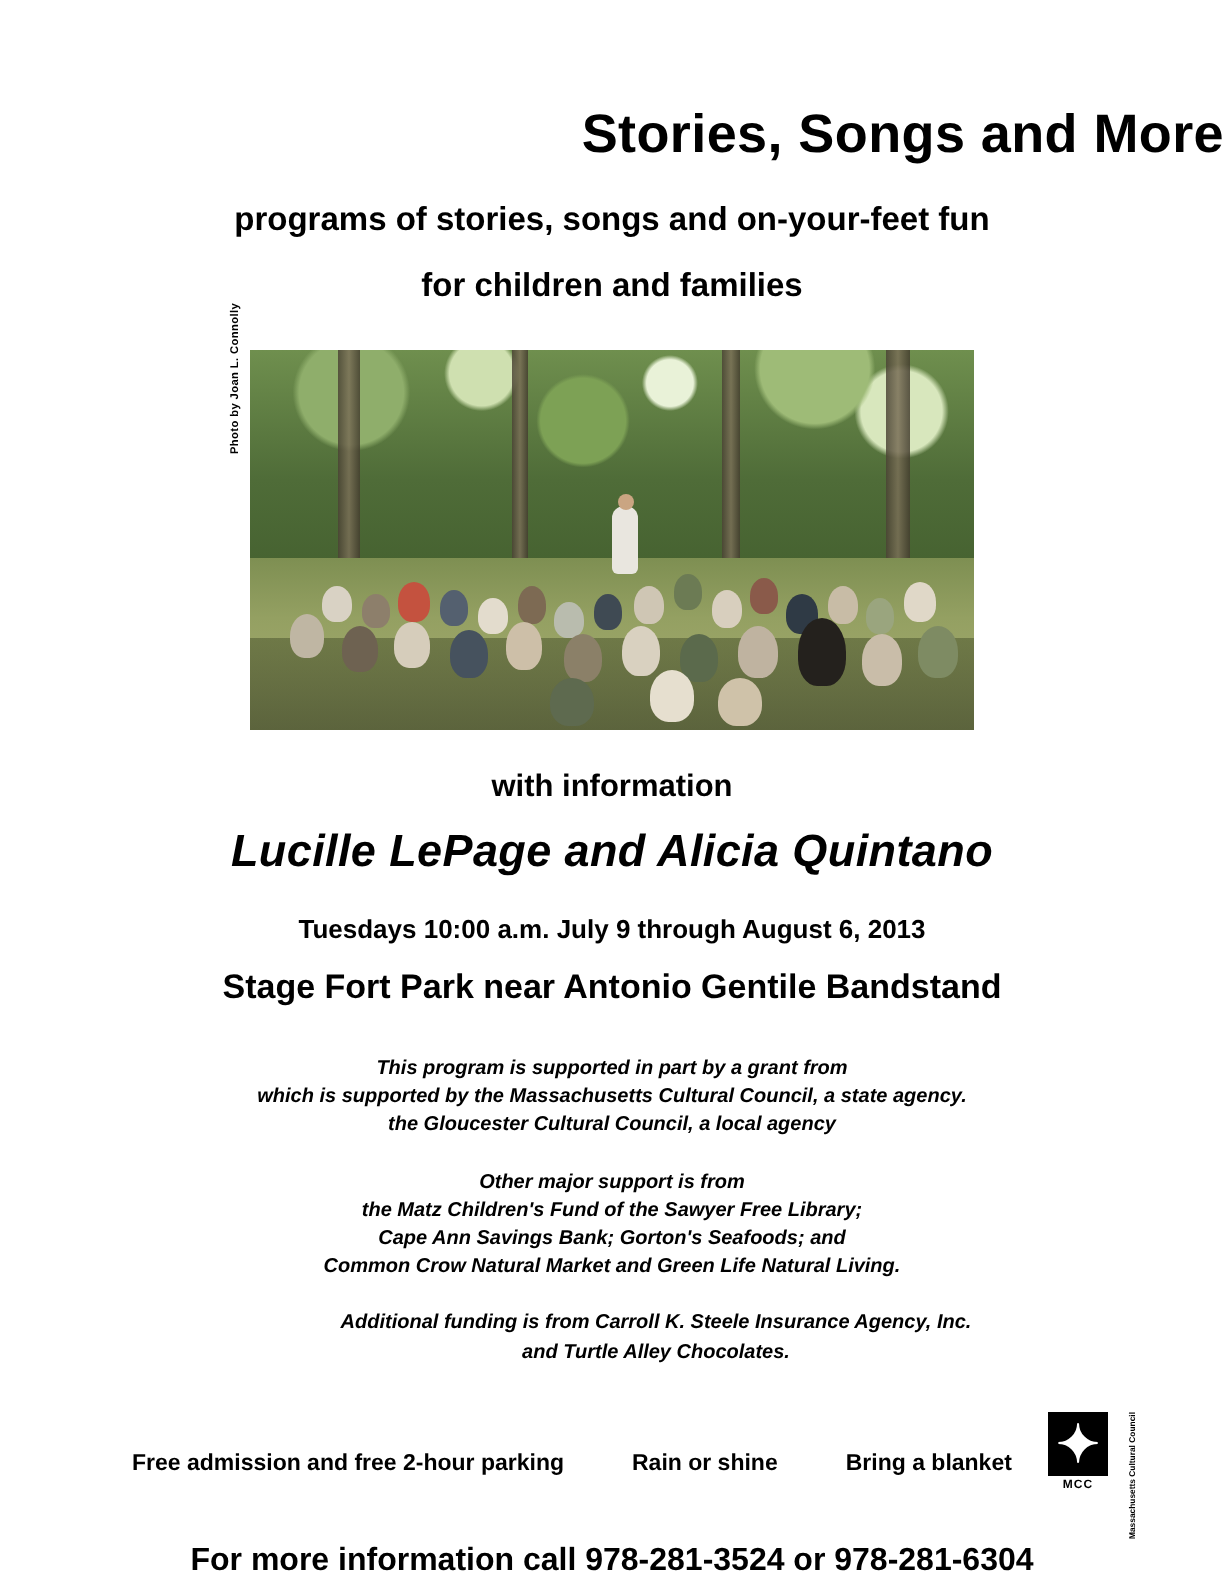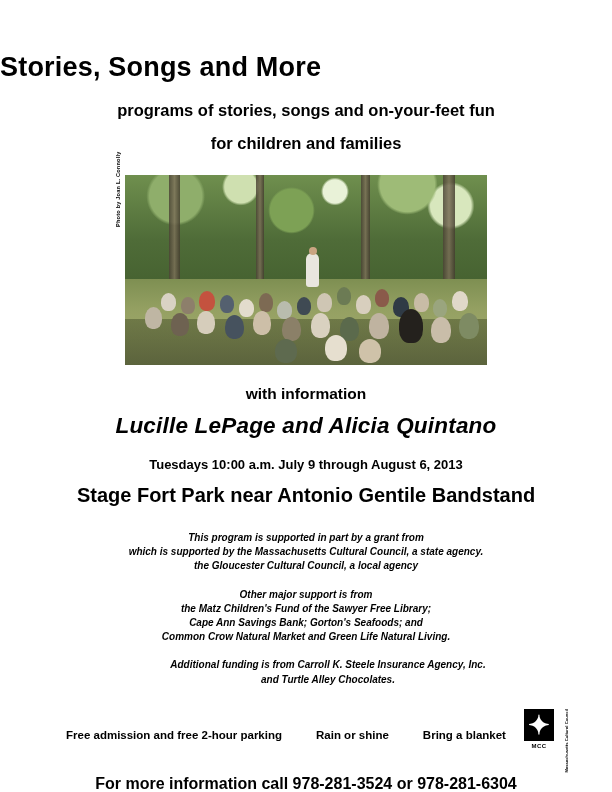--- a/index.html
+++ b/index.html
@@ -17,21 +17,21 @@
   }
   .page {
     width: 612px;
     height: 792px;
     position: relative;
     box-sizing: border-box;
   }
 
   
   .title {
-    text-align: left;
+    text-align: right;
     font-size: 27px;
     font-weight: bold;
     letter-spacing: 0.2px;
     margin: 0;
     padding-top: 52px;
   }
   .subtitle1 {
     text-align: center;
     font-size: 16.5px;
     font-weight: bold;
@@ -134,21 +134,21 @@
   }
   .when {
     text-align: center;
     font-size: 13px;
     font-weight: bold;
     margin: 0;
     padding-top: 18px;
   }
   .where {
     text-align: center;
-    font-size: 20px;
+    font-size: 17px;
     font-weight: bold;
     margin: 0;
     padding-top: 12px;
   }
 
   
   .finegroup {
     text-align: center;
     font-size: 10px;
     font-style: italic;

